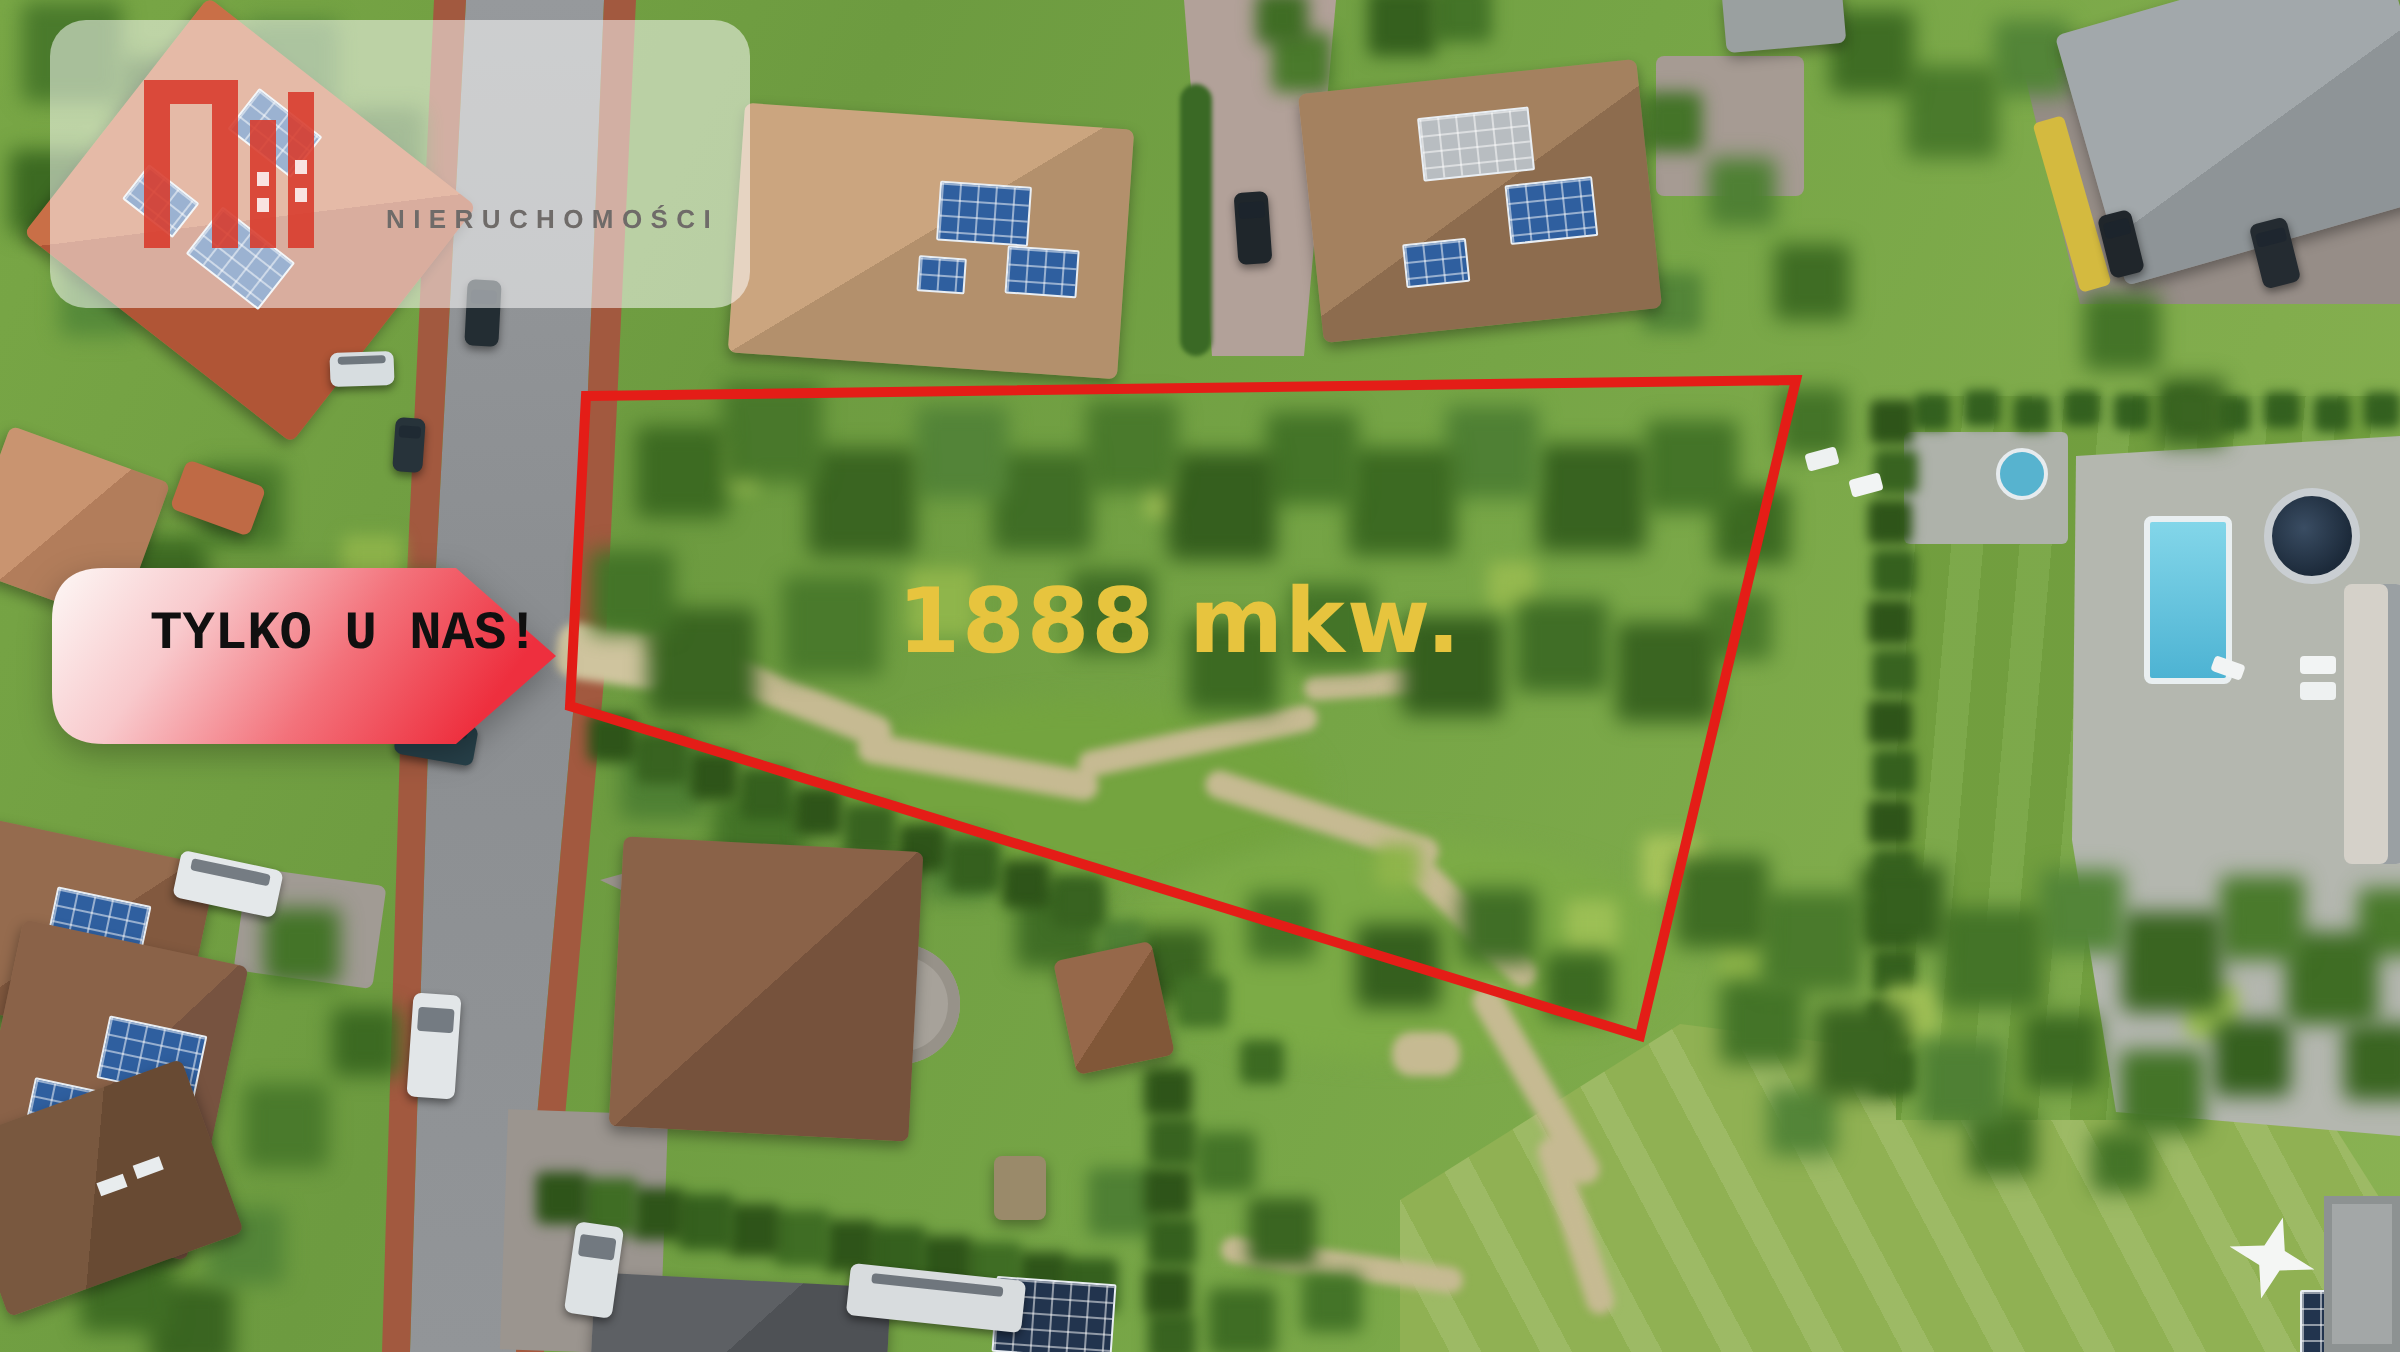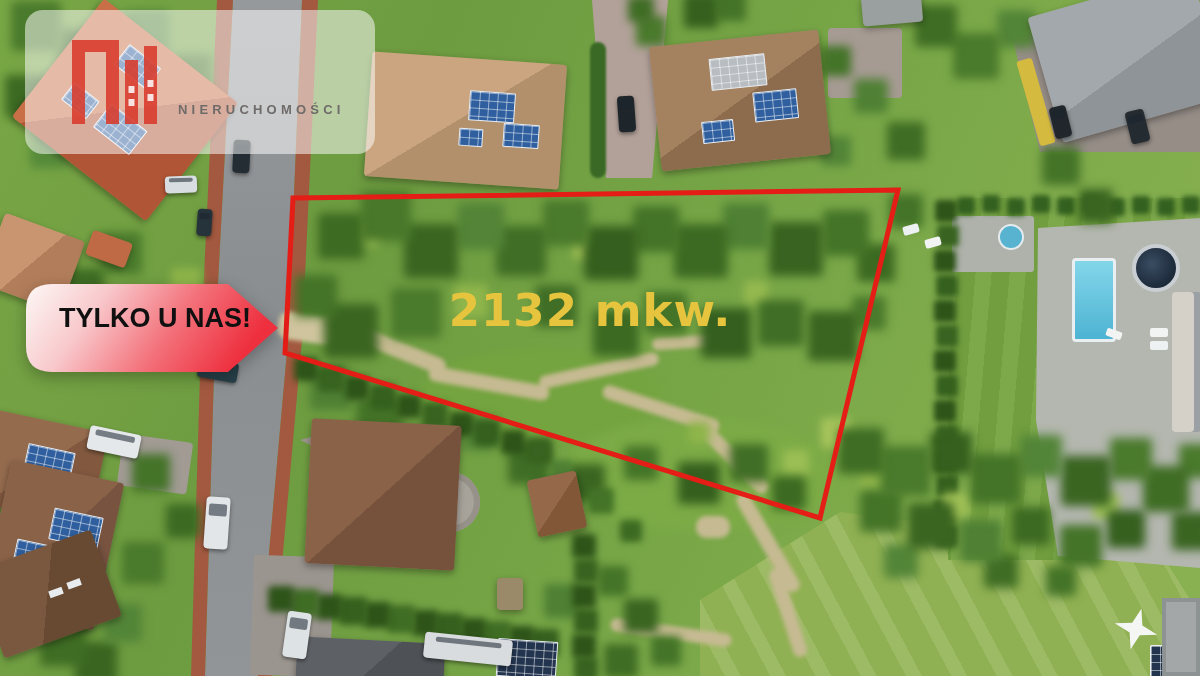--- a/index.html
+++ b/index.html
@@ -19,27 +19,27 @@
   .vh:after{content:"";position:absolute;left:12%;right:12%;top:14%;height:22%;background:rgba(25,35,45,.55);border-radius:2px;}
   .path-seg{position:absolute;border-radius:10px;background:#c6ba92;}
   .soft{filter:blur(2px);}
   .softer{filter:blur(6px);}
   .treeset{filter:blur(1.5px);}
   #outline-svg{position:absolute;inset:0;z-index:5;}
   #outline-svg polygon{fill:none;stroke:#e41d17;stroke-width:5;}
   #area-label{position:absolute;left:420px;top:284px;width:340px;text-align:center;z-index:6;
       font-family:"DejaVu Sans",sans-serif;font-weight:bold;font-size:45px;letter-spacing:1px;color:#e7c43e;}
   #banner{position:absolute;left:22px;top:278px;width:262px;height:100px;z-index:7;filter:drop-shadow(0 5px 8px rgba(0,0,0,.28));}
-  #banner-text{position:absolute;left:51px;top:303px;width:200px;text-align:right;z-index:8;
-      font-family:Liberation Sans, sans-serif;font-weight:bold;font-size:27px;color:#101010;}
+  #banner-text{position:absolute;left:75px;top:303px;width:200px;text-align:left;z-index:8;
+      font-family:Liberation Mono, monospace;font-weight:bold;font-size:27px;color:#101010;}
   #logo-panel{position:absolute;left:25px;top:10px;width:350px;height:144px;border-radius:18px;
       background:rgba(255,255,255,.52);z-index:9;}
   #logo-icon{position:absolute;left:47px;top:30px;}
   #brand-name{position:absolute;left:151px;top:54px;font-size:31px;font-weight:bold;letter-spacing:-.5px;color:#3a3230;}
-  #brand-tagline{position:absolute;left:153px;top:92px;font-size:13px;letter-spacing:4.2px;color:#6f6b69;font-weight:bold;}
+  #brand-tagline{position:absolute;left:168px;top:92px;font-size:13px;letter-spacing:4.2px;color:#6f6b69;font-weight:bold;}
 </style>
 </head>
 <body>
 
 <div id="stage">
 
   <div id="scene">
 
     <div class="cp" style="background:linear-gradient(115deg,#79a746 0%,#6d9b40 30%,#76a546 55%,#82ad4d 80%,#8ab253 100%);"></div>
 
@@ -226,21 +226,21 @@
     <div class="vh" style="left:618px;top:96px;width:17px;height:36px;transform:rotate(-4deg);background:#1f262b;"></div>
     <div class="vh" style="left:1052px;top:106px;width:17px;height:32px;transform:rotate(-14deg);background:#20262b;"></div>
     <div class="vh" style="left:1128px;top:110px;width:19px;height:33px;transform:rotate(-14deg);background:#242b31;"></div>
     <div class="vh" style="left:88px;top:430px;width:52px;height:24px;transform:rotate(12deg);background:#e4e8ea;"></div>
   </div>
 
   <svg id="outline-svg" width="1200" height="676">
     <polygon points="293,198 898,190 820,518 285,353"></polygon>
   </svg>
 
-  <div id="area-label">2132 mkw.</div>
+  <div id="area-label">1888 mkw.</div>
 
   <svg id="banner" viewBox="0 0 262 100">
     <defs>
       <linearGradient id="bannerGrad" x1="0" y1="0" x2="1" y2="0.25">
         <stop offset="0" stop-color="#fdf8f6"></stop>
         <stop offset="0.32" stop-color="#f8c9cc"></stop>
         <stop offset="0.66" stop-color="#f3727b"></stop>
         <stop offset="1" stop-color="#ee2f3e"></stop>
       </linearGradient>
     </defs>

